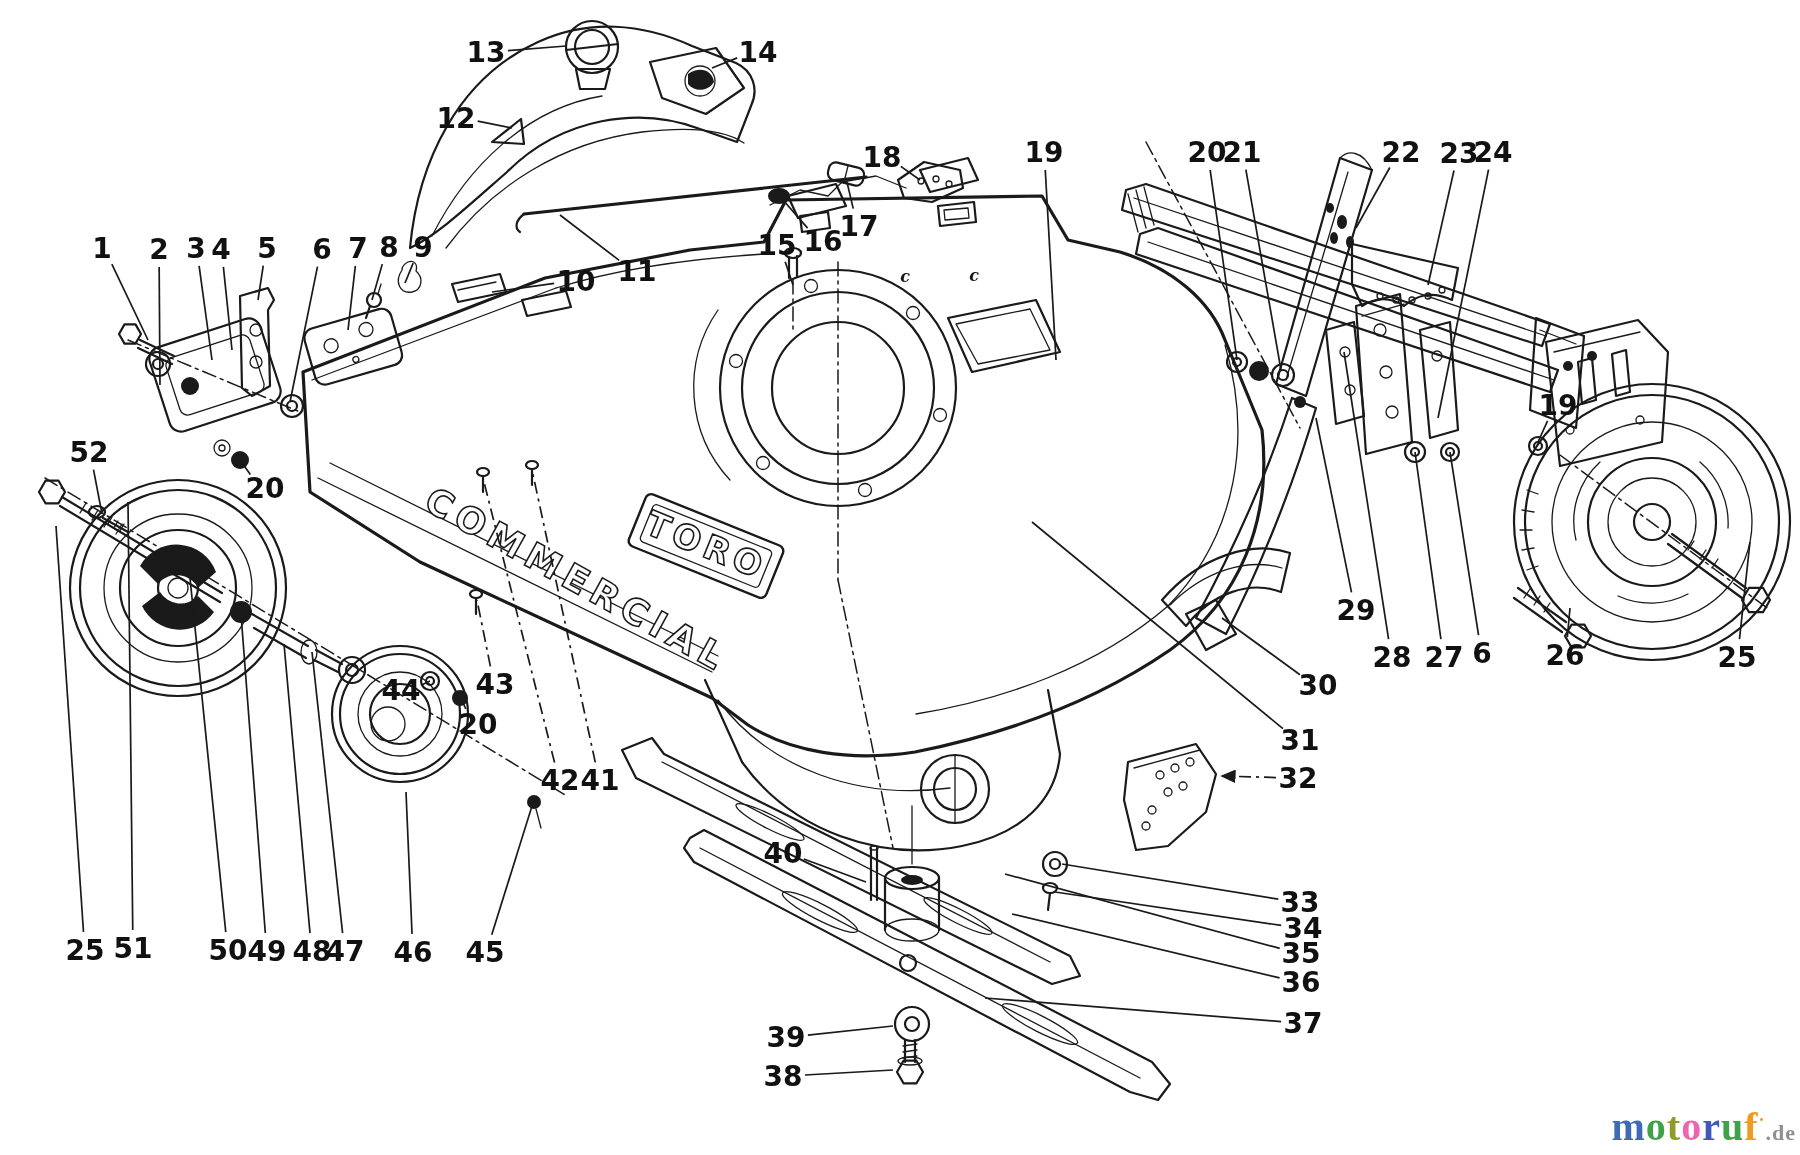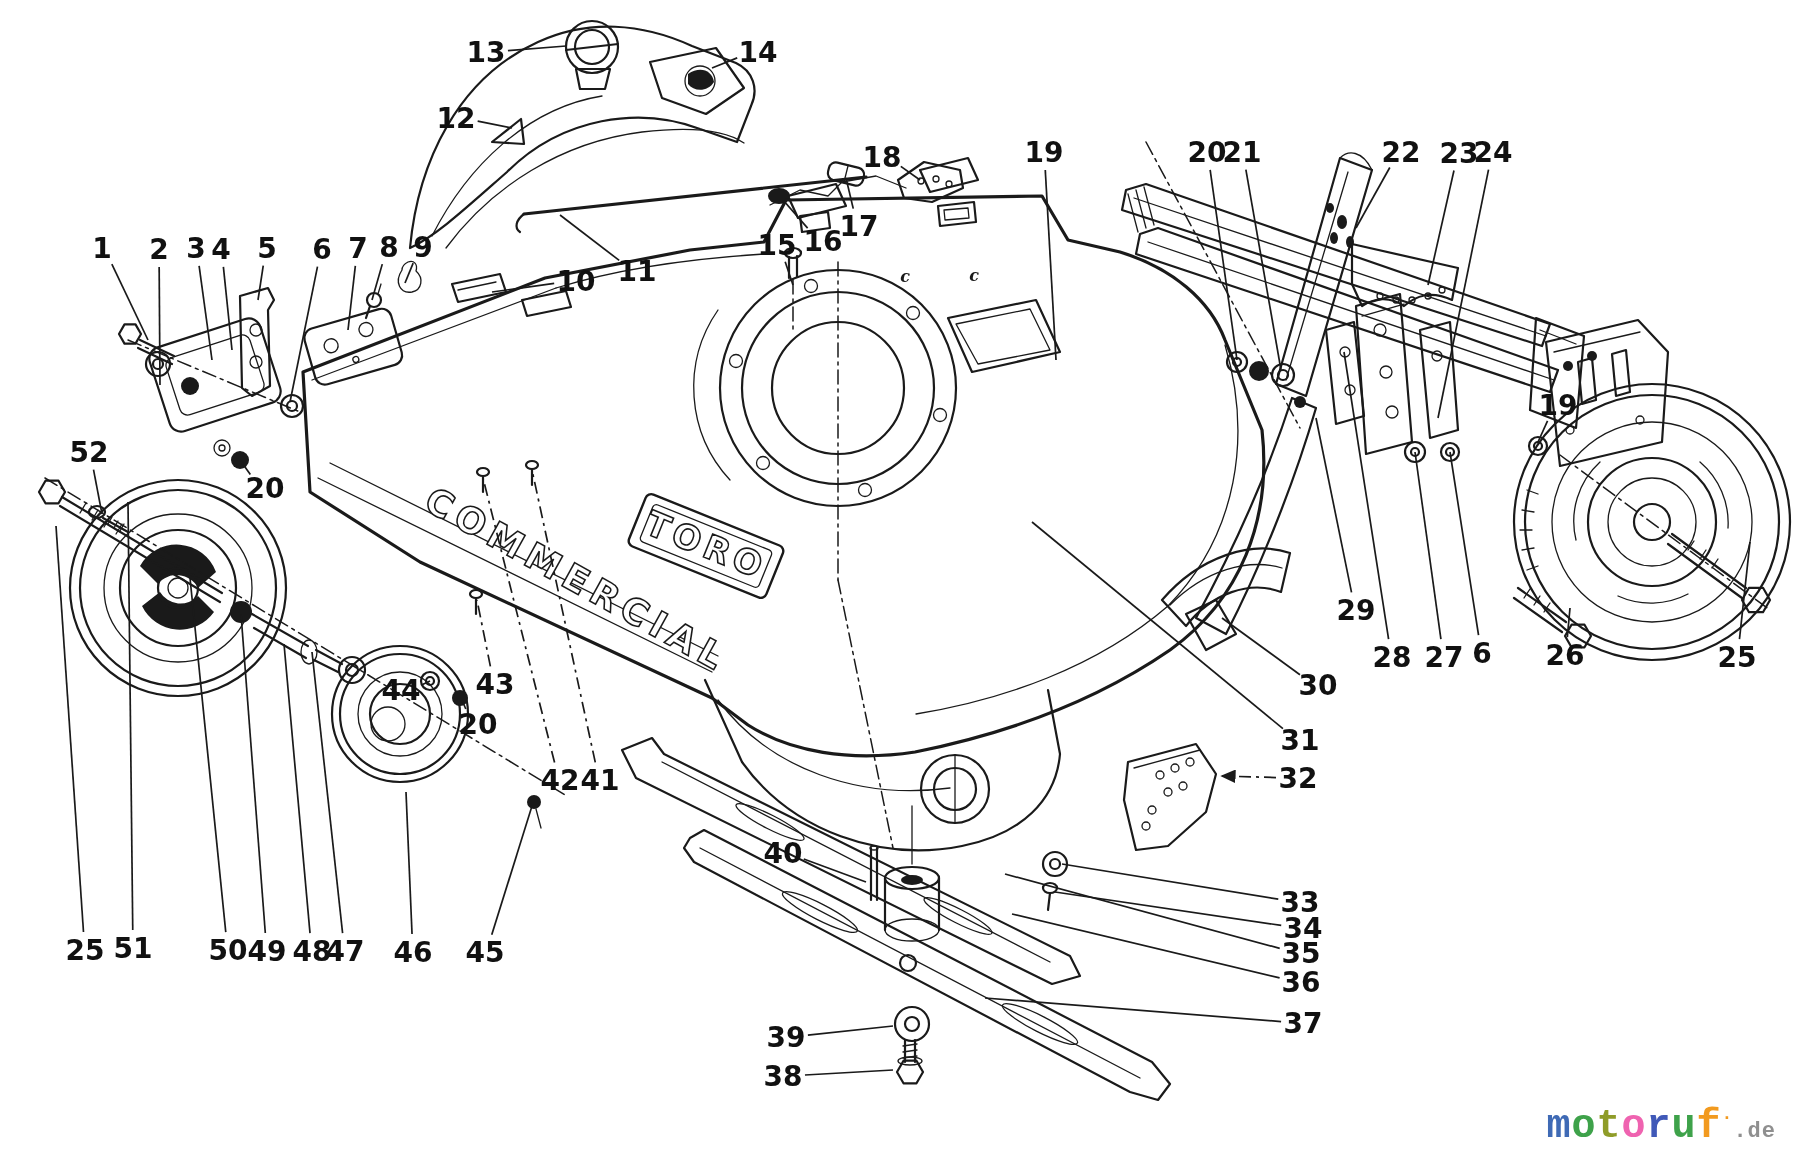--- a/index.html
+++ b/index.html
@@ -14,22 +14,22 @@
   .ln .fill{fill:#1a1a1a;stroke:none;}
   .ln .dash{stroke-dasharray:14 5 3 5;stroke-width:1.5;}
   .leader{stroke:#1a1a1a;stroke-width:1.7;fill:none;}
   .dashleader{stroke-dasharray:12 5 3 5;}
   .callout-num{font-family:"DejaVu Sans","Liberation Sans",sans-serif;font-size:28px;
       font-weight:bold;fill:#111;text-anchor:middle;}
   .cast-mark{font-family:"DejaVu Serif","Liberation Serif",serif;font-size:16px;
       font-style:italic;font-weight:bold;fill:#1a1a1a;text-anchor:middle;}
   .emboss{fill:#ffffff;stroke:#1a1a1a;stroke-width:1.6;font-weight:bold;
       font-family:"DejaVu Sans","Liberation Sans",sans-serif;}
-  .watermark{position:absolute;right:24px;bottom:8px;
-      font-family:Liberation Mono, monospace;font-weight:bold;
+  .watermark{position:absolute;right:4px;bottom:8px;
+      font-family:Liberation Serif, serif;font-weight:bold;
       font-size:40px;line-height:1;letter-spacing:1px;white-space:nowrap;}
   .watermark span{display:inline;}
   .wm-dot{font-size:18px;vertical-align:super;}
   .wm-suffix{font-size:22px;font-weight:bold;}
 </style>
 </head>
 <body>
 
 <div class="canvas">
 <svg width="1800" height="1155" viewBox="0 0 1800 1155">

